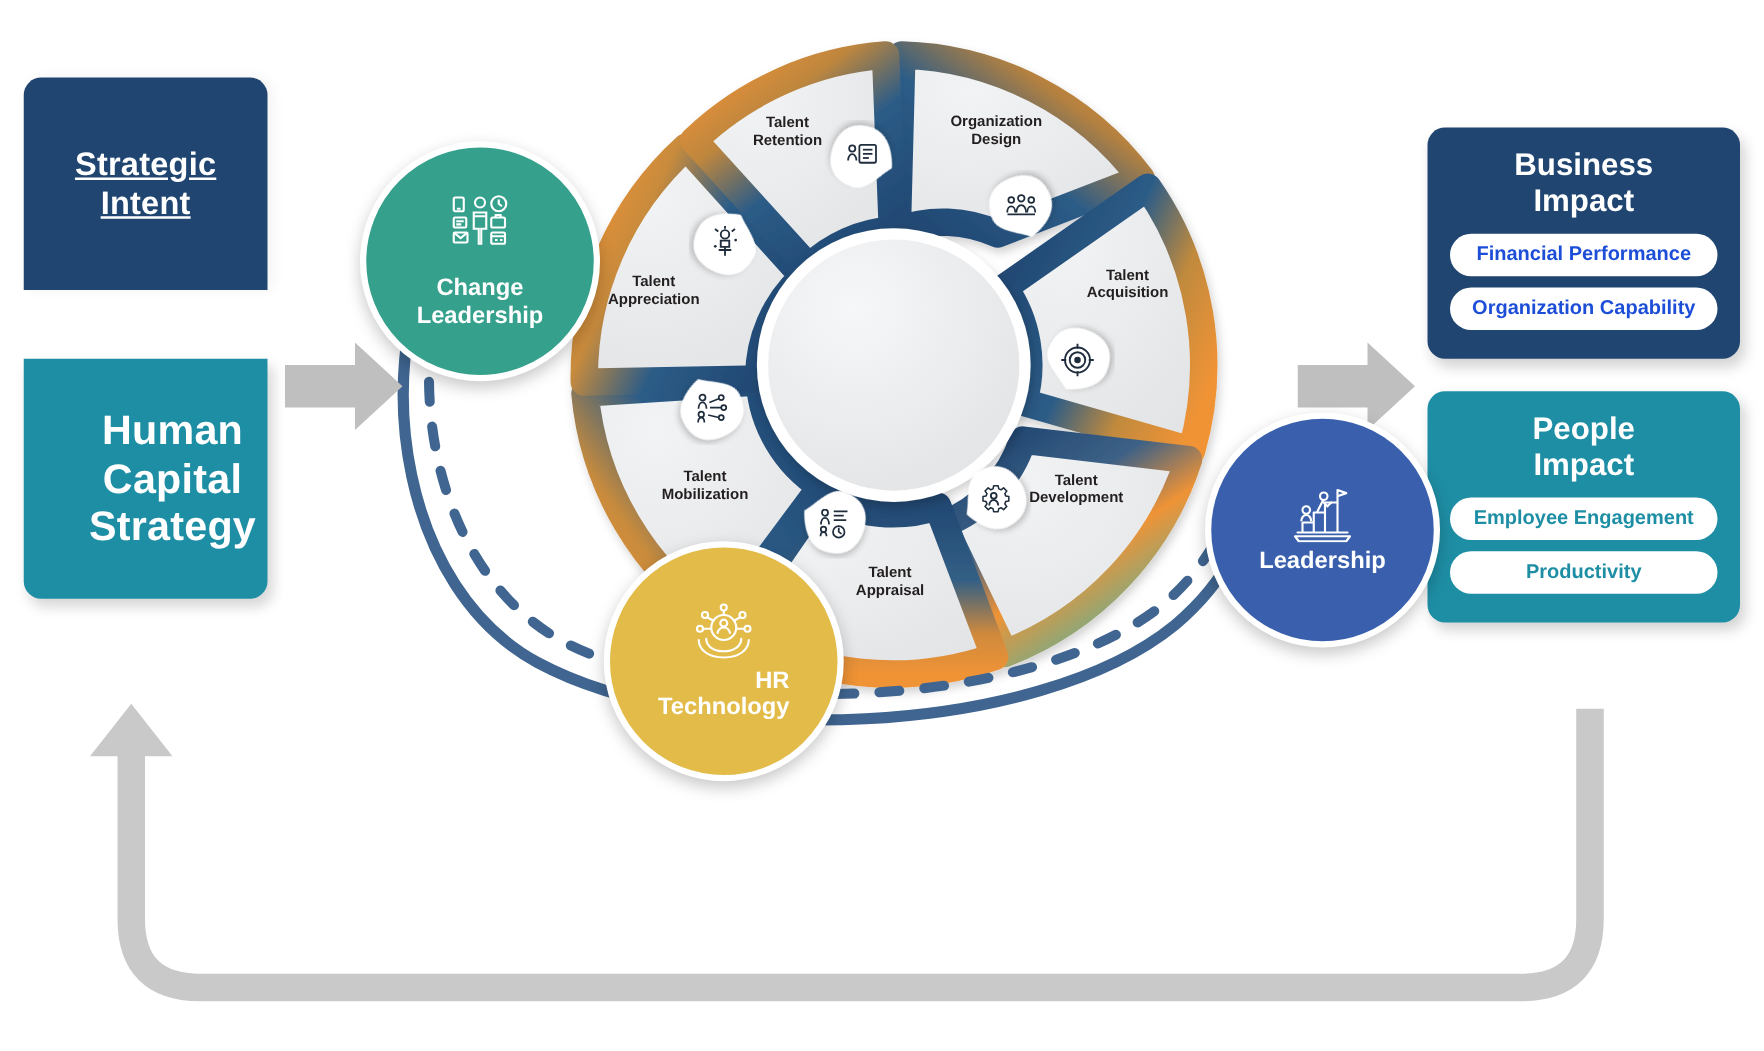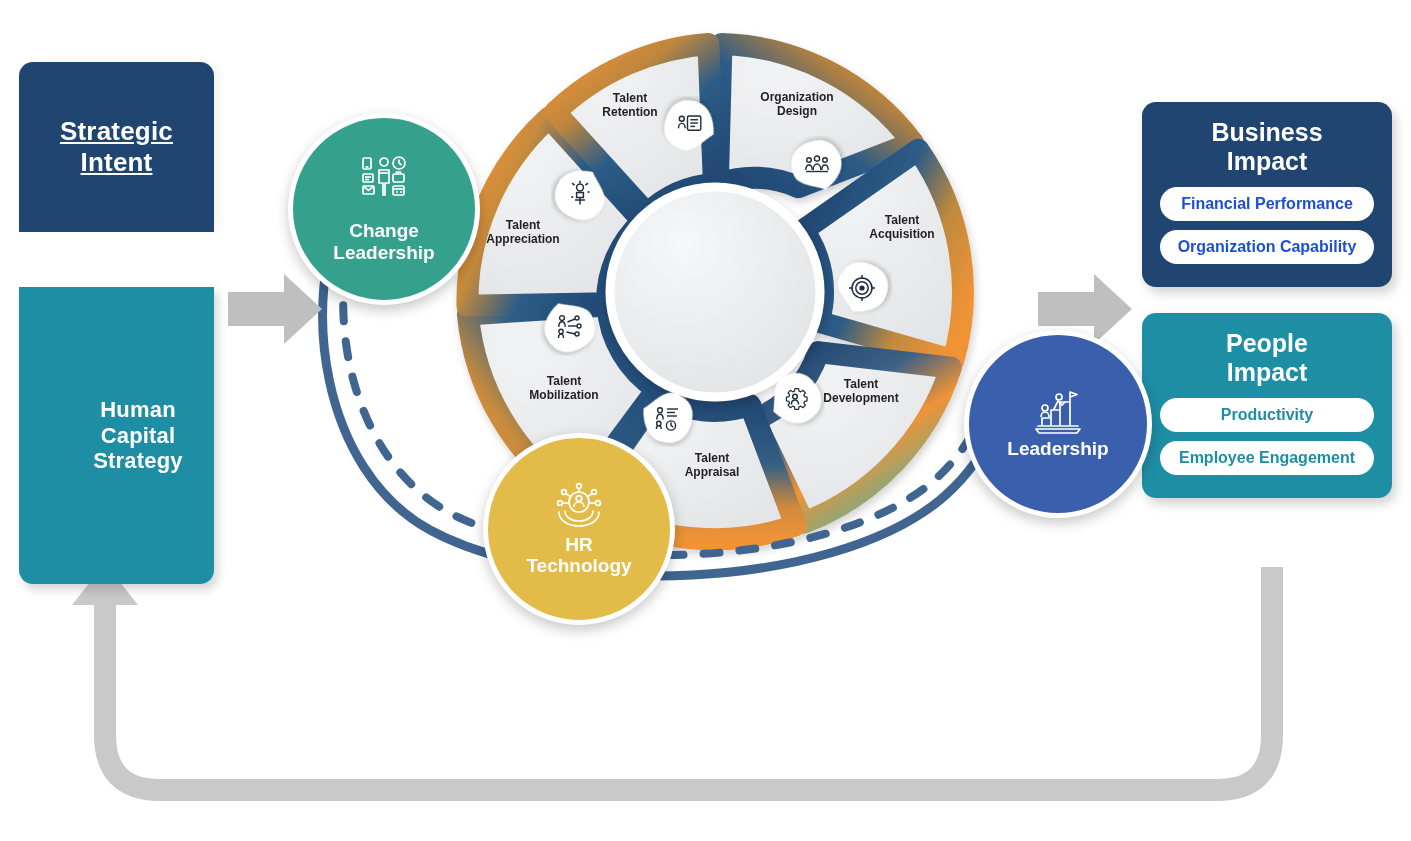--- a/index.html
+++ b/index.html
@@ -6,22 +6,22 @@
   body{width:1411px;height:841px;position:relative;overflow:hidden;
        font-family:"Liberation Sans","DejaVu Sans",sans-serif;}
   #stage{position:absolute;inset:0;width:1411px;height:841px;}
 
   
   .side-panel{position:absolute;width:195px;box-sizing:border-box;
       display:flex;flex-direction:column;align-items:center;justify-content:center;
       color:#fff;text-align:center;font-weight:bold;letter-spacing:.2px;}
   #strategic-intent{left:19px;top:62px;height:170px;background:#1f4570;
       border-radius:14px 14px 0 0;font-size:26px;line-height:1.18;text-decoration:underline;}
-  #human-capital{left:19px;top:287px;height:297px;background:#1e8ea5;
-      border-radius:0 0 14px 14px;font-size:22px;line-height:1.18;
+  #human-capital{left:19px;top:287px;height:192px;background:#1e8ea5;
+      border-radius:0 0 14px 14px;font-size:33px;line-height:1.18;
       box-shadow:4px 6px 10px rgba(0,0,0,.16);padding-left:43px;}
   #strategic-intent{box-shadow:4px 0 10px rgba(0,0,0,.05);}
 
   
   .impact{position:absolute;left:1142px;width:250px;box-sizing:border-box;
       border-radius:14px;padding:12px 10px 14px;color:#fff;text-align:center;
       box-shadow:4px 6px 11px rgba(0,0,0,.18);}
   #business-impact{top:62px;background:#1f4570;margin-top:40px;}
   #people-impact{top:313px;background:#1e8ea5;}
   .impact .impact-title{font-size:25px;font-weight:bold;line-height:1.14;margin:4px 0 12px;}
@@ -35,21 +35,21 @@
   .grey-arrow{position:absolute;}
 
   
   .sat{position:absolute;border-radius:50%;border:5px solid #fff;
        box-sizing:border-box;display:flex;flex-direction:column;
        align-items:center;justify-content:center;color:#fff;text-align:center;
        font-weight:bold;box-shadow:0 5px 13px rgba(0,0,0,.22);}
   .sat .sat-label{line-height:1.12;margin-top:4px;}
   .sat .sat-ico{line-height:0;}
   #sat-change{left:288px;top:113px;width:192px;height:192px;background:#35a18c;font-size:19px;gap:17px;}
-  #sat-hrtech{left:483px;top:433px;width:192px;height:192px;background:#e3bb48;font-size:19px;}
+  #sat-hrtech{left:483px;top:433px;width:192px;height:192px;background:#e3bb48;font-size:19px;text-align:right;}
   #sat-leadership{left:964px;top:330px;width:188px;height:188px;background:#3a60ad;font-size:19px;}
 
   
   .seg-label{position:absolute;color:#231f20;font-size:12px;font-weight:bold;
       text-align:center;line-height:1.18;width:160px;transform:translate(-50%,-50%);}
   .ico-badge{position:absolute;transform:translate(-50%,-50%);line-height:0;}
 </style>
 </head>
 <body>
 
@@ -191,22 +191,22 @@
     </div>
     <div class="pill">Financial Performance</div>
     <div class="pill">Organization Capability</div>
   </div>
 
   <div class="impact" id="people-impact">
     <div class="impact-title">
       <div>People</div>
       <div>Impact</div>
     </div>
+    <div class="pill">Employee Engagement</div>
     <div class="pill">Productivity</div>
-    <div class="pill">Employee Engagement</div>
   </div>
 
   <div class="sat" id="sat-change">
     <span class="sat-ico">
       <svg width="46" height="44" viewBox="0 0 46 44" fill="none" stroke="#fff" stroke-width="1.7">
         <rect x="2" y="3" width="8" height="11" rx="1.2"></rect>
           <line x1="4.5" y1="12" x2="7.5" y2="12"></line>
         <rect x="2" y="19" width="10" height="8" rx="1"></rect>
           <line x1="4" y1="22" x2="10" y2="22"></line>
           <line x1="4" y1="24.5" x2="8" y2="24.5"></line>

